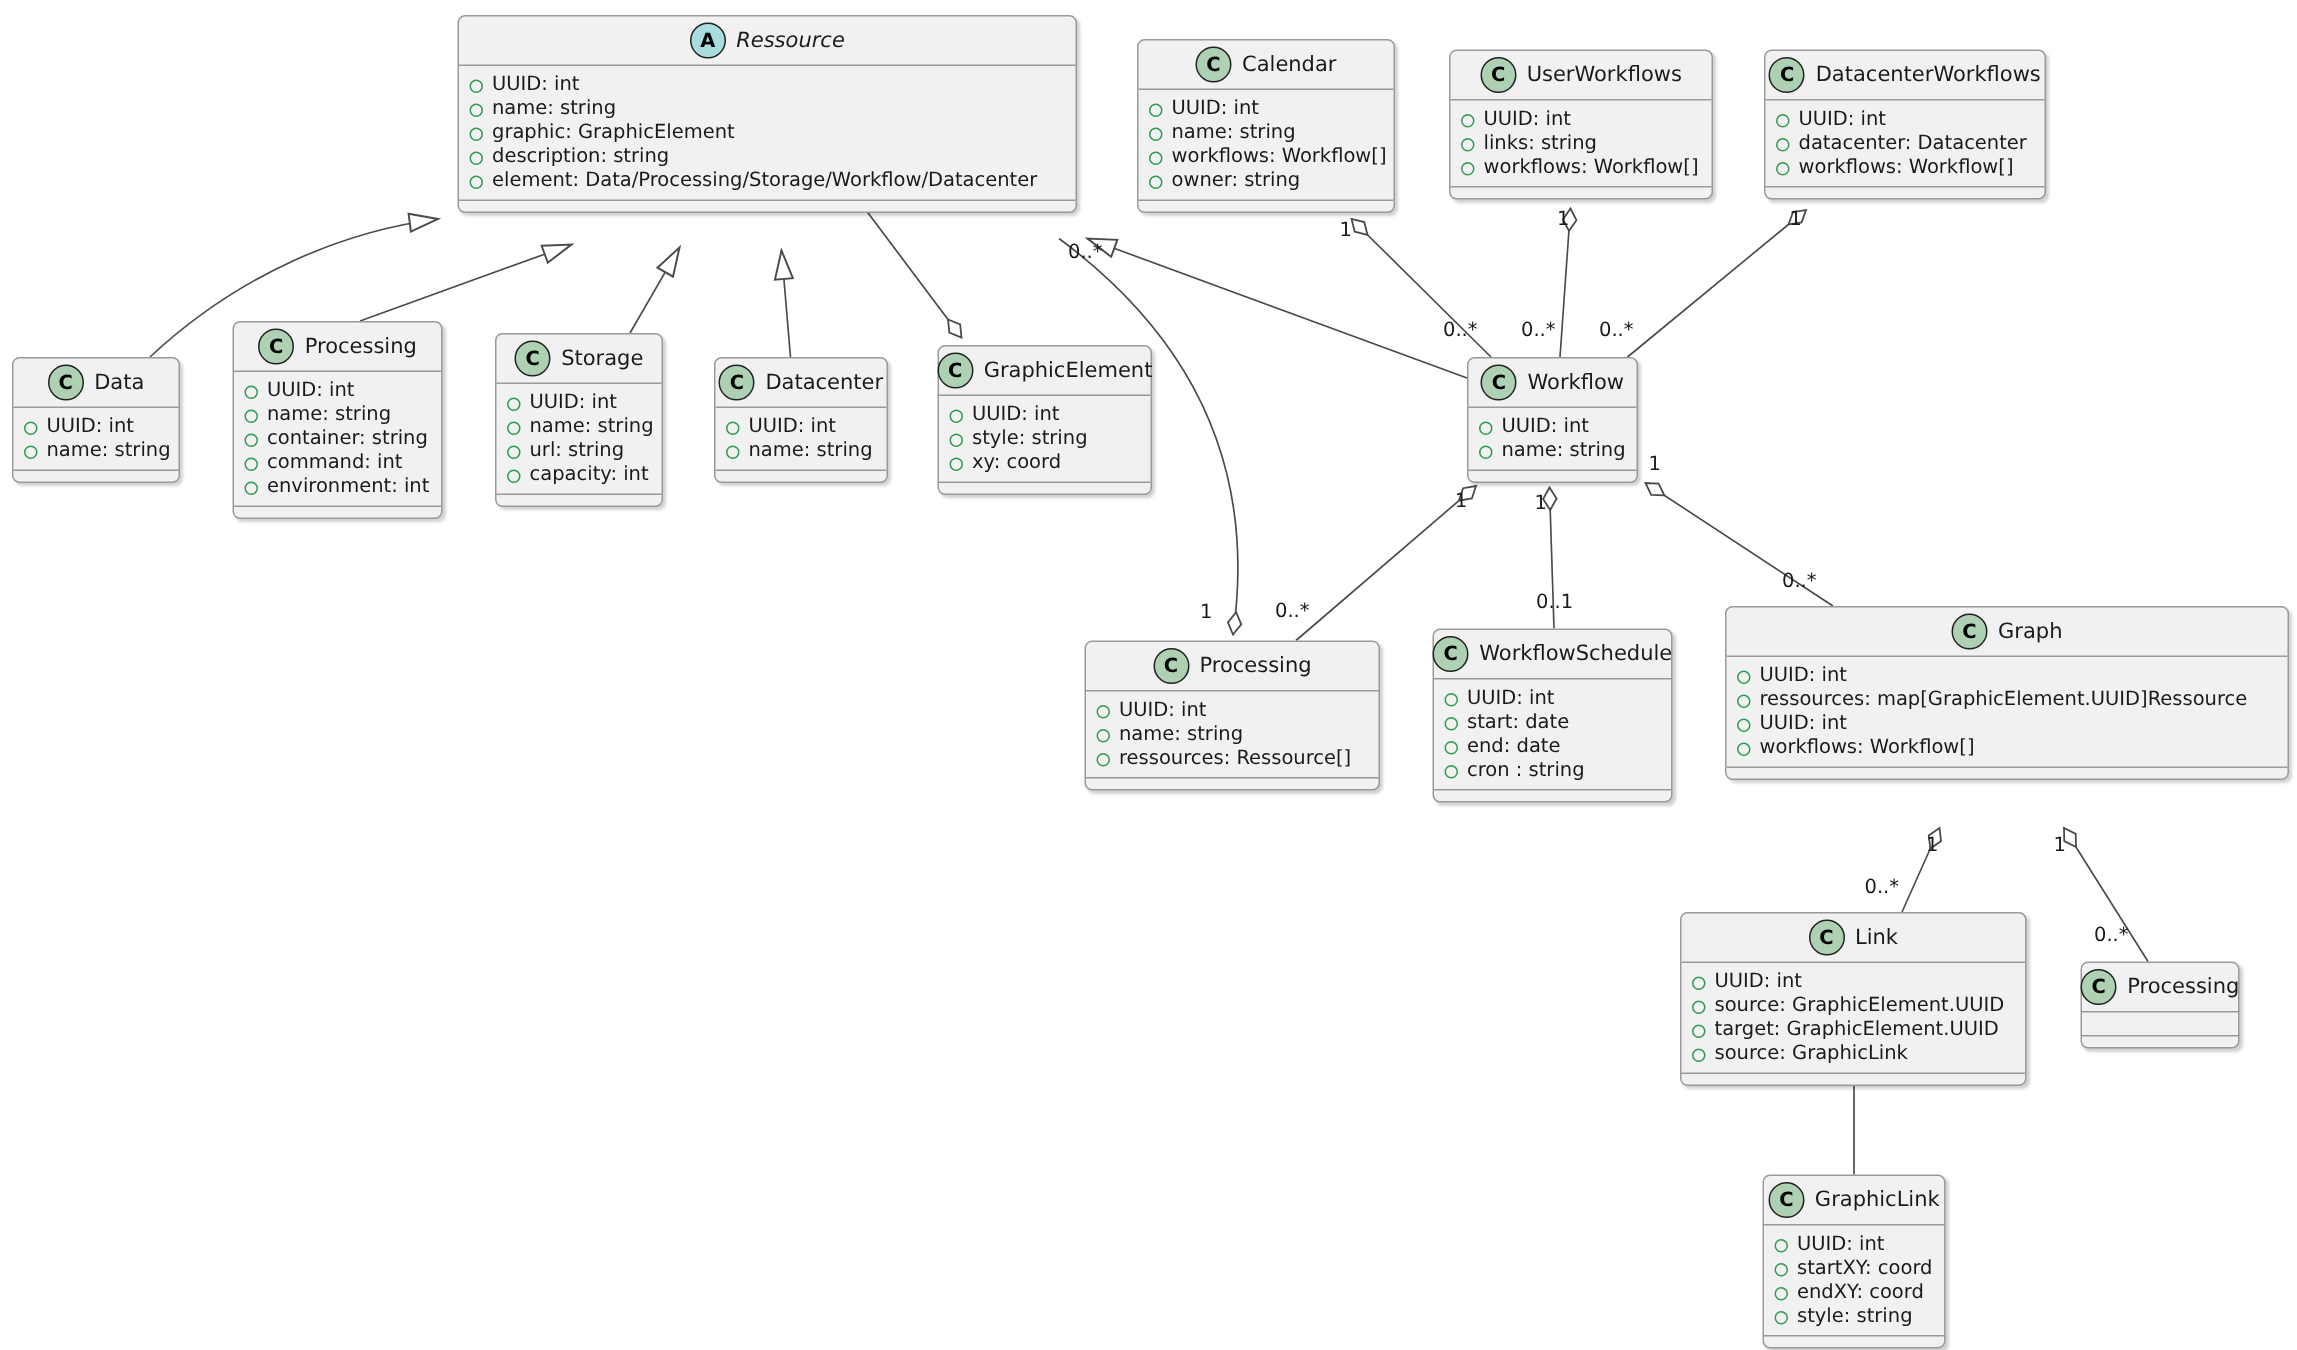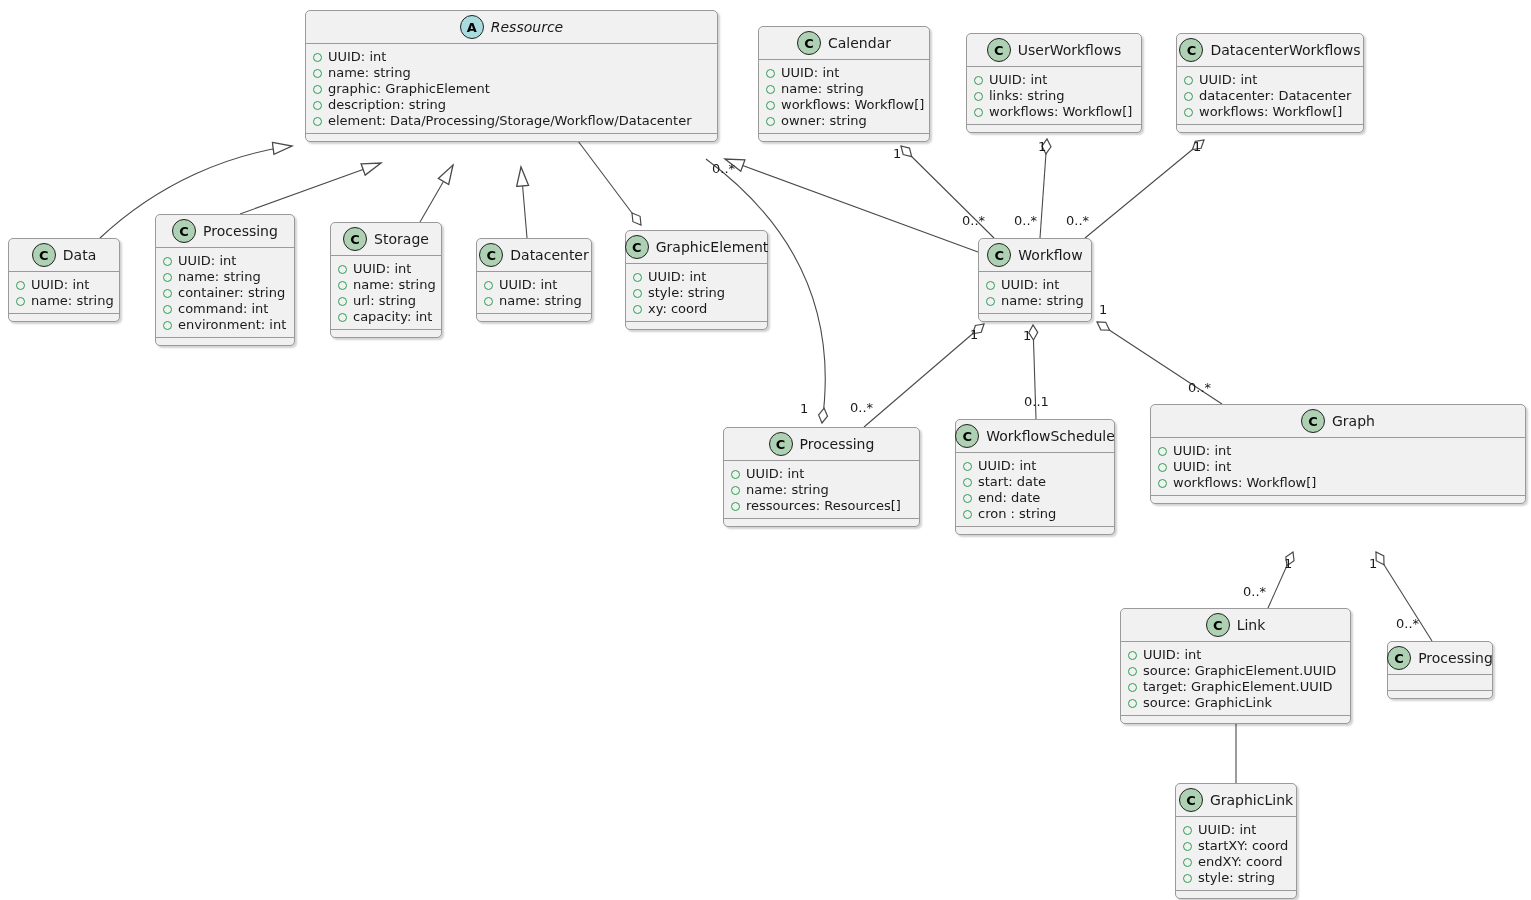--- a/index.html
+++ b/index.html
@@ -330,21 +330,21 @@
         <div class="attr-row">
           <span class="field-dot"></span>
           <span class="attr-text">UUID: int</span>
         </div>
         <div class="attr-row">
           <span class="field-dot"></span>
           <span class="attr-text">name: string</span>
         </div>
         <div class="attr-row">
           <span class="field-dot"></span>
-          <span class="attr-text">ressources: Resources[]</span>
+          <span class="attr-text">ressources: Ressource[]</span>
         </div>
       </div>
     <div class="cls-footer"></div>
   </div>
 
   <div class="cls pos-workflowschedule">
     <div class="cls-header">
       <span class="cls-icon">C</span>
       <span class="cls-name">WorkflowSchedule</span>
     </div>
@@ -371,20 +371,24 @@
 
   <div class="cls pos-graph">
     <div class="cls-header">
       <span class="cls-icon">C</span>
       <span class="cls-name">Graph</span>
     </div>
     <div class="cls-attrs">
         <div class="attr-row">
           <span class="field-dot"></span>
           <span class="attr-text">UUID: int</span>
+        </div>
+        <div class="attr-row">
+          <span class="field-dot"></span>
+          <span class="attr-text">ressources: map[GraphicElement.UUID]Ressource</span>
         </div>
         <div class="attr-row">
           <span class="field-dot"></span>
           <span class="attr-text">UUID: int</span>
         </div>
         <div class="attr-row">
           <span class="field-dot"></span>
           <span class="attr-text">workflows: Workflow[]</span>
         </div>
       </div>

